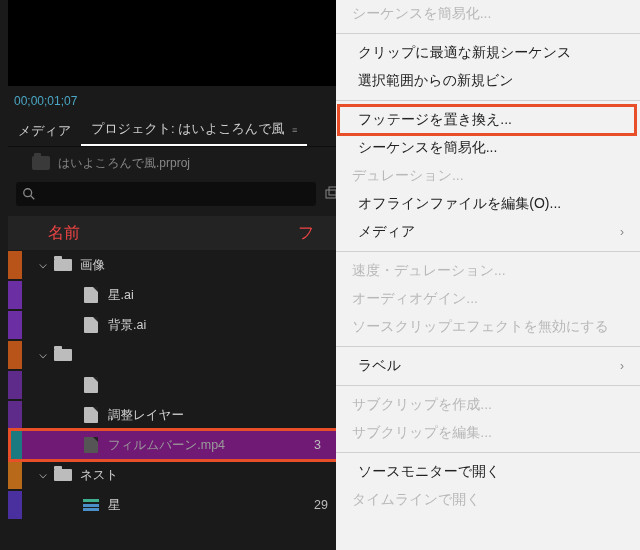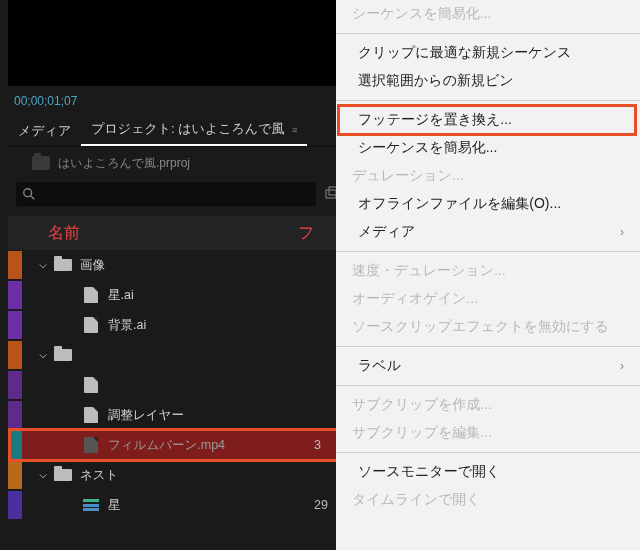--- a/index.html
+++ b/index.html
@@ -16,21 +16,21 @@
   .binrow .bicon{width:18px;height:14px;margin-right:8px;background:#3a3a3a;border-radius:2px;position:relative;}
   .binrow .bicon::before{content:"";position:absolute;left:2px;top:-3px;width:7px;height:3px;background:#3a3a3a;border-radius:1px 1px 0 0;}
   .search{position:absolute;left:8px;top:182px;width:300px;height:24px;background:#0d0d0d;border-radius:3px;display:flex;align-items:center;padding-left:6px;box-sizing:border-box;}
   .search svg{width:14px;height:14px;}
   .newitem{position:absolute;left:316px;top:186px;width:16px;height:16px;}
   .header{position:absolute;left:0;top:216px;width:100%;height:34px;background:#232323;display:flex;align-items:center;font-size:16px;color:#ef4444;justify-content:center;}
   .header .col1{width:290px;padding-left:40px;box-sizing:border-box;}
   .header .col2{flex:1;}
   .tree{position:absolute;left:0;top:250px;width:100%;}
   .row{height:30px;display:flex;align-items:center;font-size:12.5px;color:#d0d0d0;position:relative;}
-  .row.sel{background:#7f1d1d;color:#9a9a9a;}
+  .row.sel{background:#701a75;color:#9a9a9a;}
   .row .chip{width:14px;height:28px;margin-right:2px;}
   .chip.orange{background:#b8531a;}
   .chip.violet{background:#6b2fa3;}
   .chip.purple{background:#5f2b8a;}
   .chip.teal{background:#1a7a7f;}
   .chip.mango{background:#b86a1a;}
   .chip.iris{background:#4a2f9f;}
   .row .indent{display:inline-block;}
   .row .disclose{width:14px;text-align:center;color:#ccc;font-size:10px;}
   .row .ficon{width:18px;height:14px;margin:0 8px 0 4px;display:inline-flex;align-items:center;justify-content:center;}

